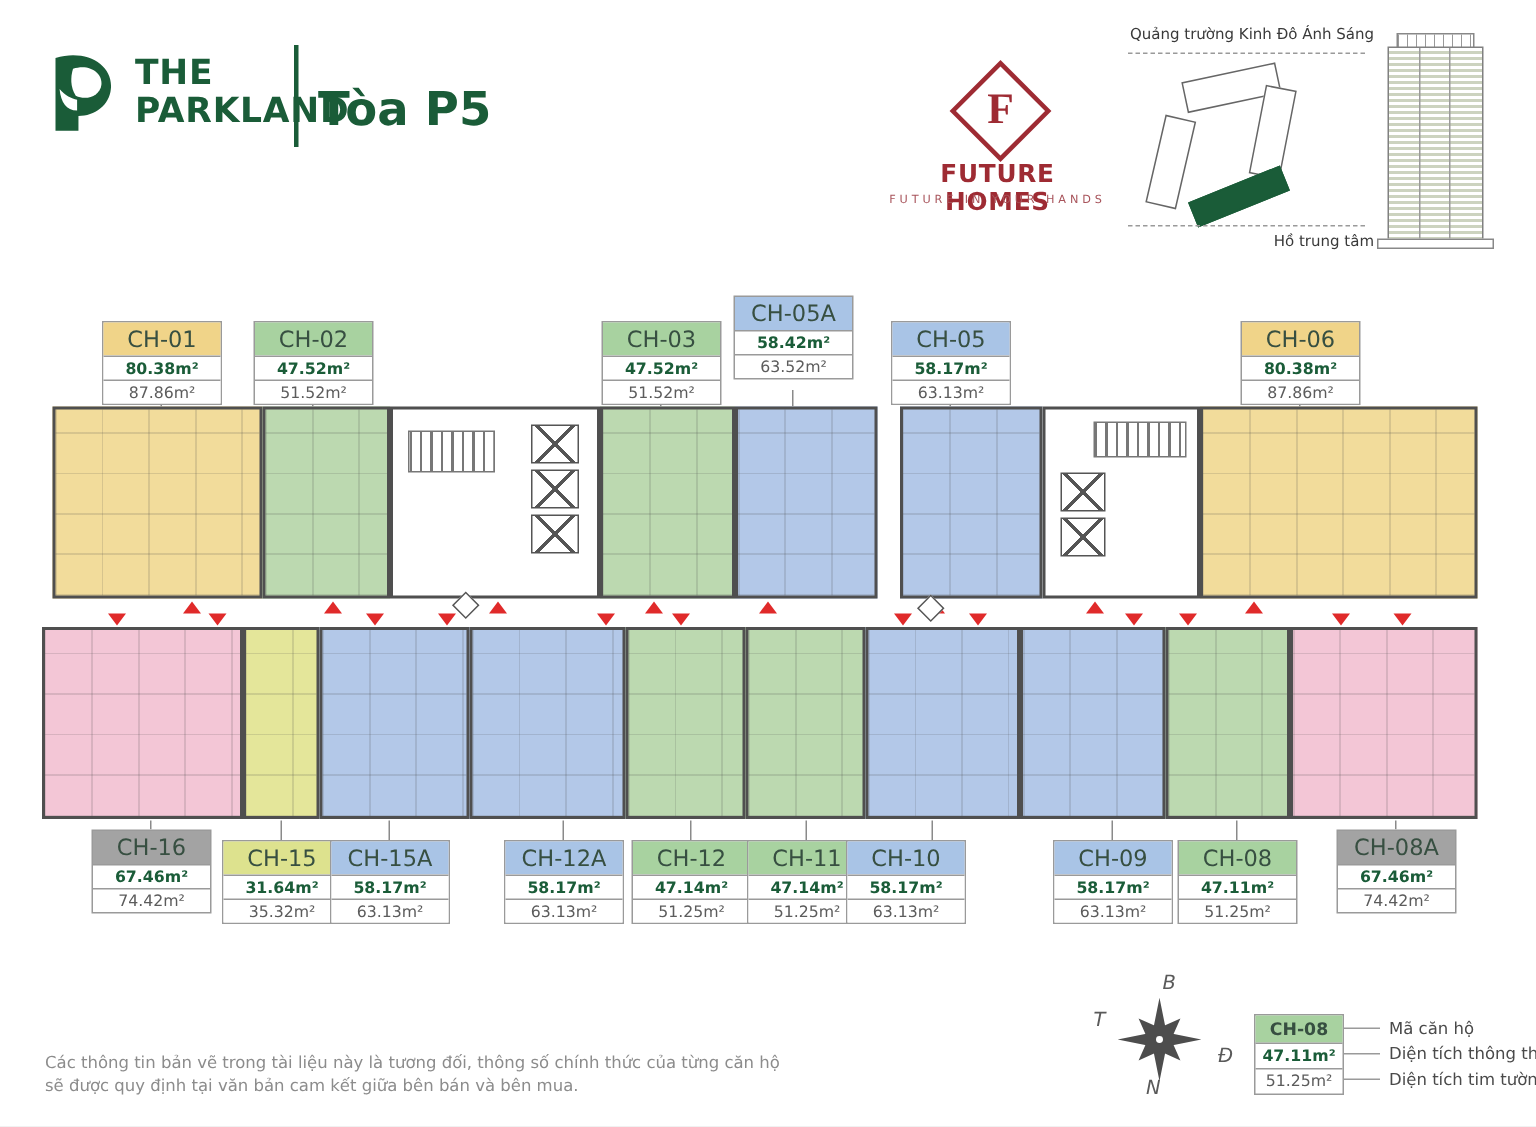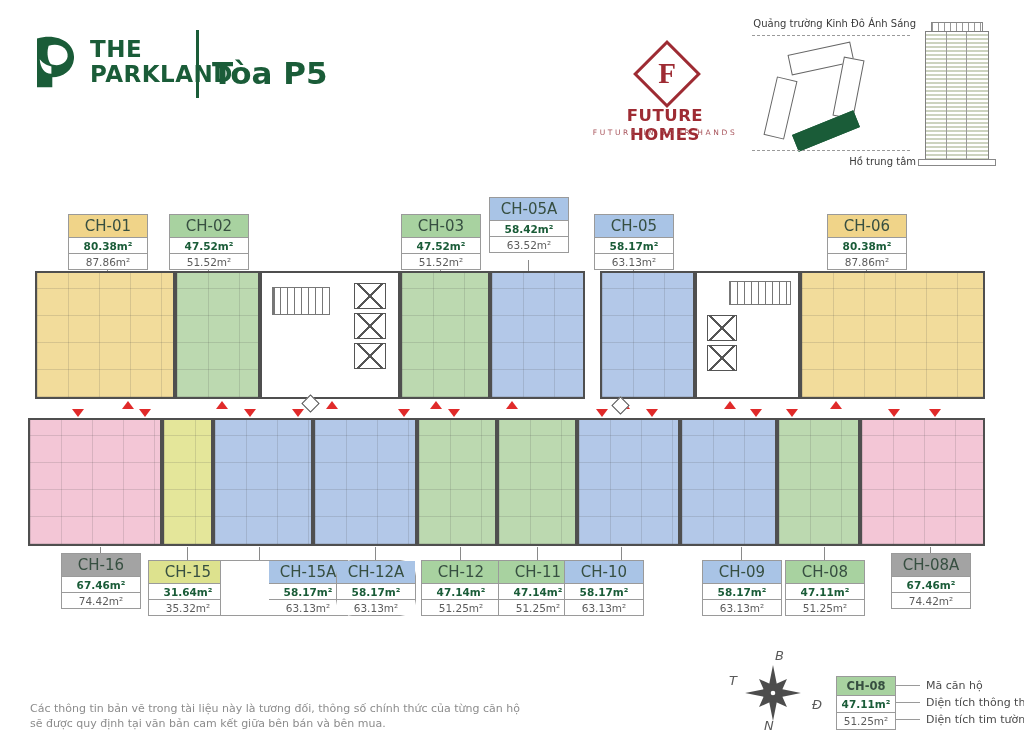--- a/index.html
+++ b/index.html
@@ -239,26 +239,26 @@
   <div class="tag t-2pnp" style="left:61px;top:553px;">
     <div class="code">CH-16</div>
     <div class="a1">67.46m²</div>
     <div class="a2">74.42m²</div>
   </div>
   <div class="tag t-studio" style="left:148px;top:560px;">
     <div class="code">CH-15</div>
     <div class="a1">31.64m²</div>
     <div class="a2">35.32m²</div>
   </div>
-  <div class="tag t-2pn" style="left:220px;top:560px;padding-left:48px;">
+  <div class="tag t-2pn" style="left:220px;top:560px;">
     <div class="code">CH-15A</div>
     <div class="a1">58.17m²</div>
     <div class="a2">63.13m²</div>
   </div>
-  <div class="tag t-2pn" style="left:336px;top:560px;border-radius:16px;">
+  <div class="tag t-2pn" style="left:336px;top:560px;">
     <div class="code">CH-12A</div>
     <div class="a1">58.17m²</div>
     <div class="a2">63.13m²</div>
   </div>
   <div class="tag t-1pn" style="left:421px;top:560px;">
     <div class="code">CH-12</div>
     <div class="a1">47.14m²</div>
     <div class="a2">51.25m²</div>
   </div>
   <div class="tag t-1pn" style="left:498px;top:560px;">

